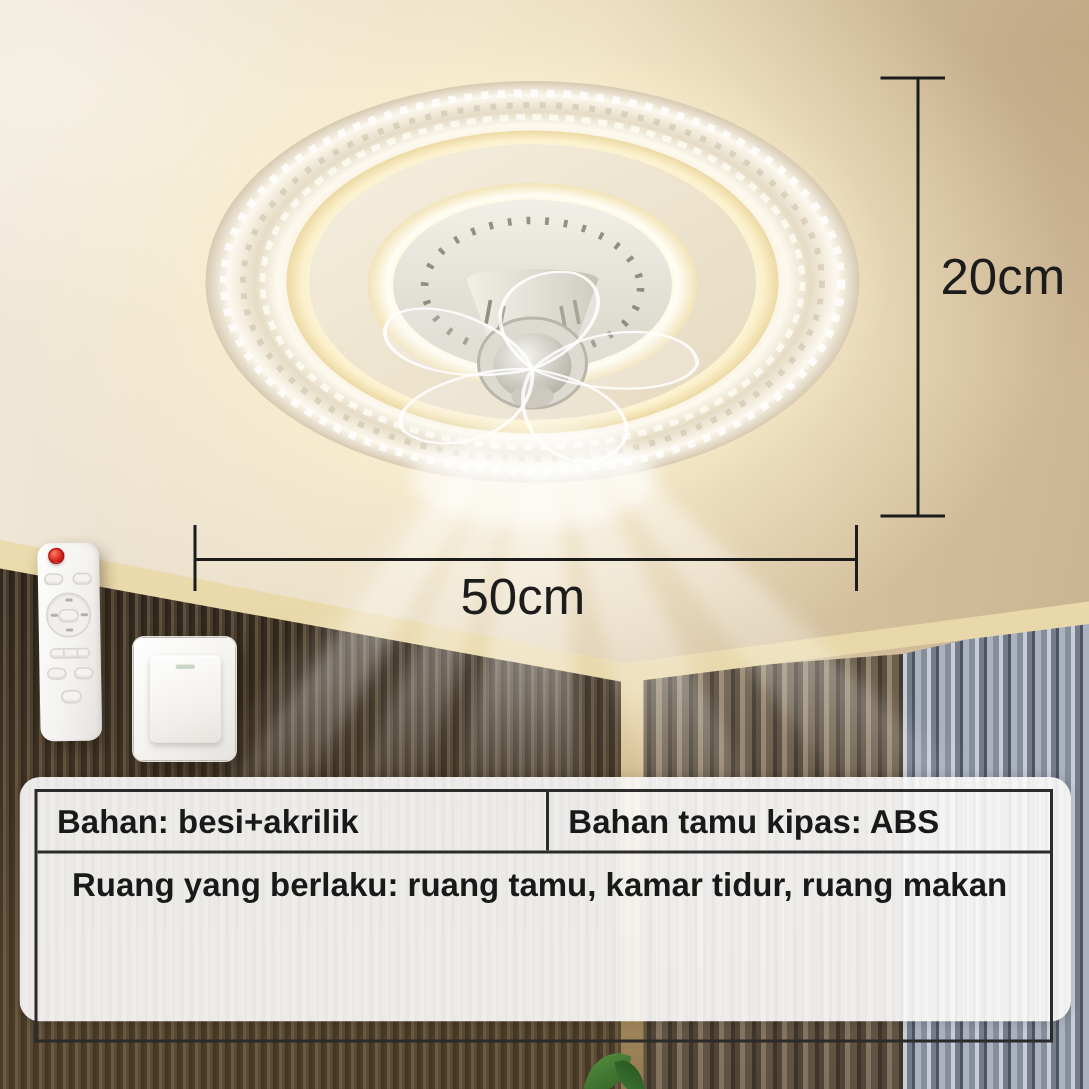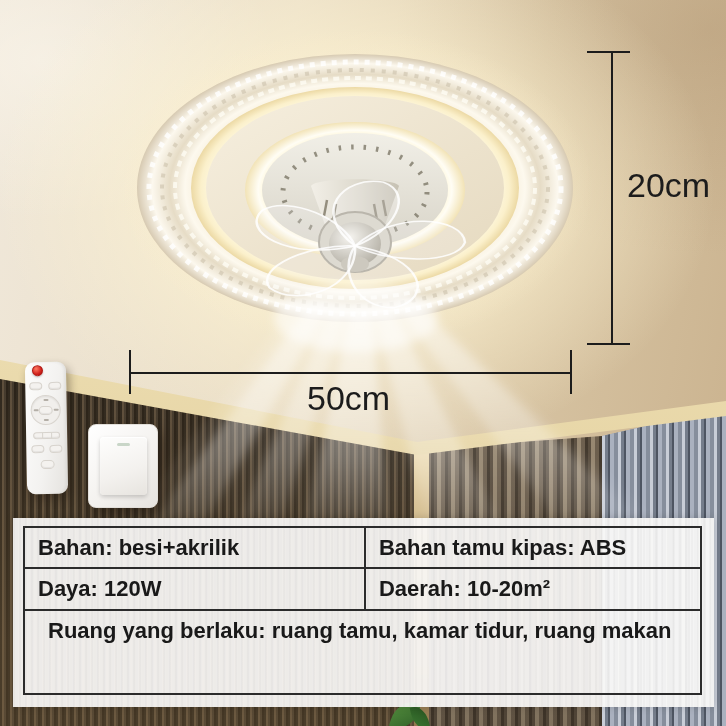--- a/index.html
+++ b/index.html
@@ -113,25 +113,26 @@
   }
   .rocker{
     left:11px;top:12px;width:47px;height:58px;border-radius:4px;
     background:linear-gradient(160deg,#fefefd 0%,#f3f1ee 60%,#e7e4df 100%);
     box-shadow:0 2px 4px rgba(0,0,0,.18), inset 0 1px 1px #fff;
   }
   .rocker-mark{left:17px;top:6px;width:13px;height:3px;border-radius:2px;background:#c9d6c8;}
 
   
   .spec-panel{
-    left:13px;top:518px;width:701px;height:189px;
+    left:13px;top:518px;width:701px;height:163px;
     background:
       repeating-linear-gradient(90deg, rgba(0,0,0,.025) 0 2px, rgba(0,0,0,0) 2px 6px),
       rgba(250,249,247,.93);
     box-shadow:0 0 8px rgba(0,0,0,.15);
+    border-radius:14px;
   }
   .spec-table{
     left:10px;top:8px;width:679px;height:169px;
     border:2px solid #2b2b2b;
     display:grid;position:absolute;
     grid-template-rows:1fr 1fr 1fr 1fr;
   }
   .spec-table > div{position:relative;display:grid;border-bottom:2px solid #2b2b2b;}
   .spec-table > div:last-child{border-bottom:none;padding-left:10px;}
   .row-split{grid-template-columns:50.5% 1fr;}
@@ -292,23 +293,19 @@
       <div class="rocker-mark"></div>
     </div>
   </div>
 
   <div class="spec-panel">
     <div class="spec-table">
       <div class="row-split">
         <div class="cell cell-l">Bahan: besi+akrilik</div>
         <div class="cell">Bahan tamu kipas: ABS</div>
       </div>
-      <div class="row-split">
-        <div class="cell cell-l">Daya: 120W</div>
-        <div class="cell">Daerah: 10-20m²</div>
-      </div>
       <div>
         <div class="cell">Ruang yang berlaku: ruang tamu, kamar tidur, ruang makan</div>
       </div>
     </div>
   </div>
 
 </div>
 
 </body></html>

